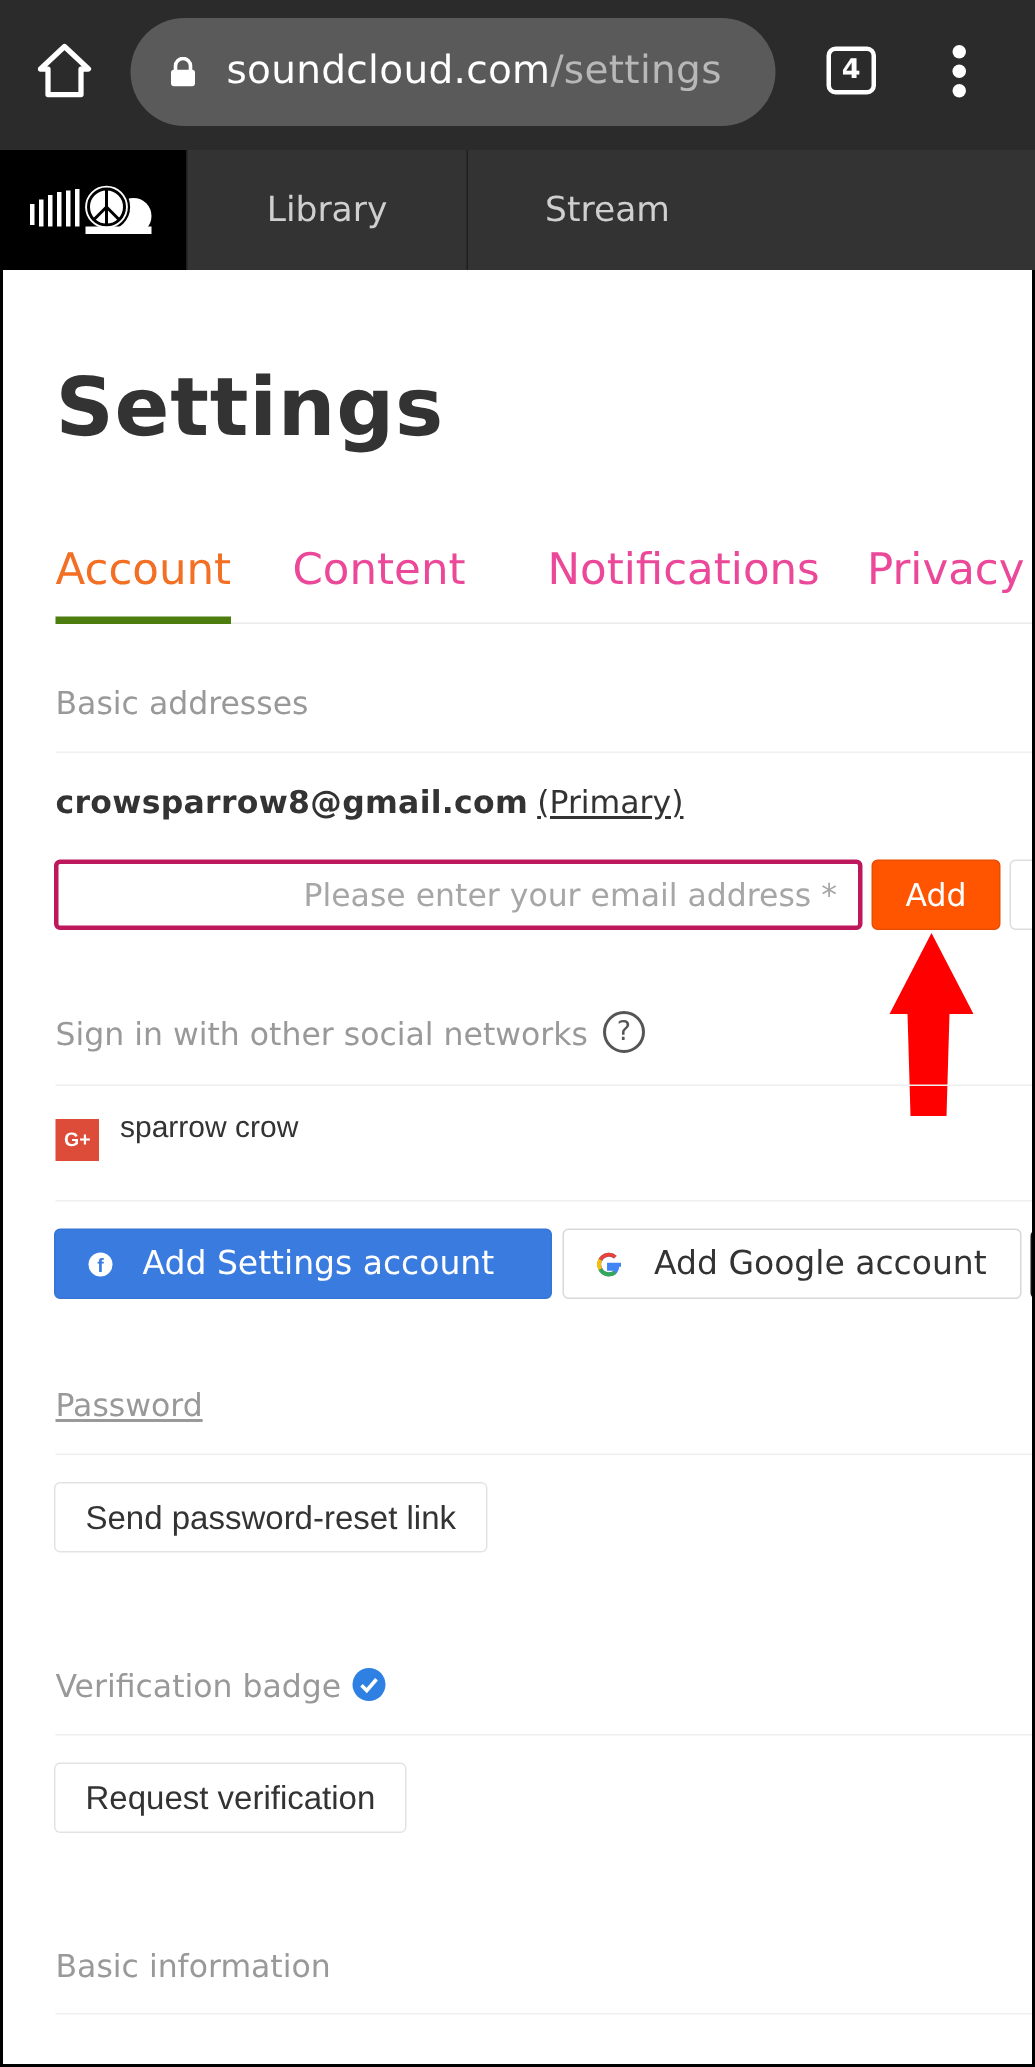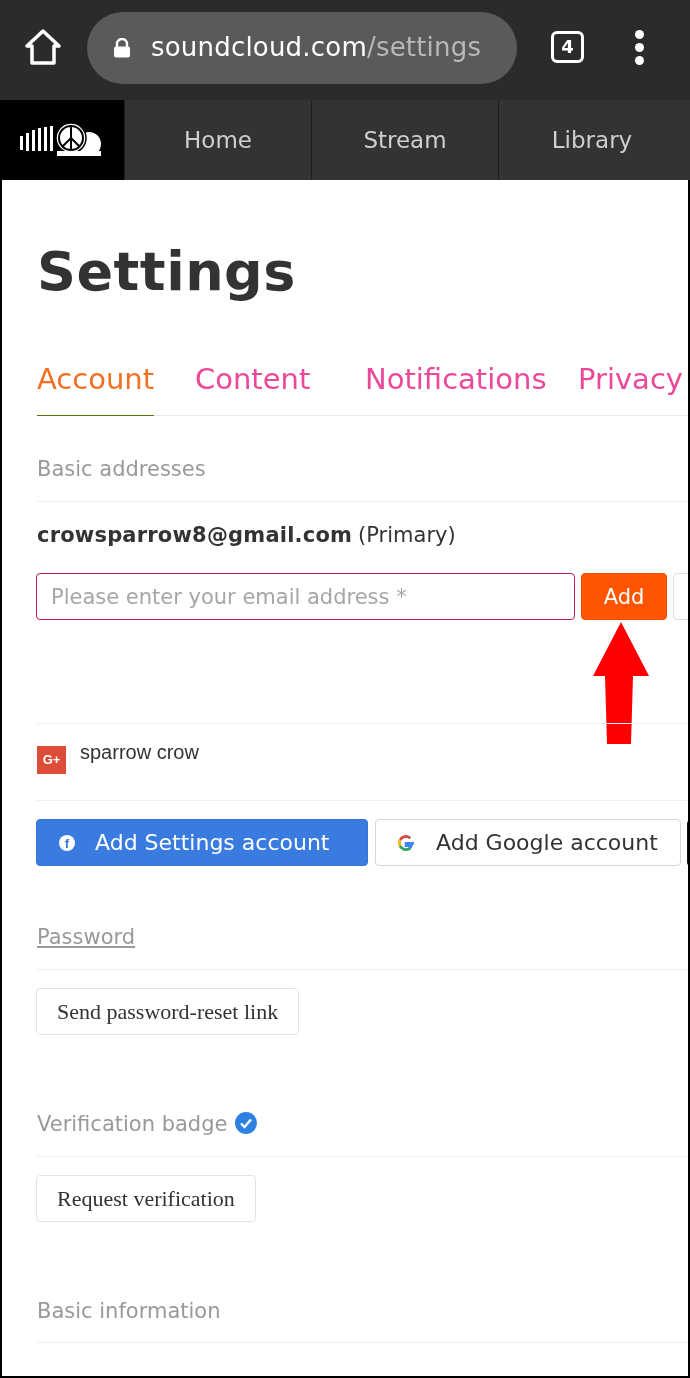--- a/index.html
+++ b/index.html
@@ -22,48 +22,48 @@
   .logo { width: 124px; height: 80px; background: #000; display: flex; align-items: center; justify-content: center; }
   .navitem { width: 187px; height: 80px; border-left: 1px solid #1e1e1e; color: #cfcfcf; font-size: 23px; display: flex; align-items: center; justify-content: center; font-family: "DejaVu Sans", sans-serif; }
   .navitem:first-of-type { border-left: none; }
 
   
   .page { position: absolute; left: 2px; top: 180px; width: 686px; height: 1196px; background: #ffffff; overflow: hidden; }
   .title { position: absolute; left: 35px; top: 60px; font-size: 54px; color: #333; font-family: "DejaVu Sans", sans-serif; letter-spacing: 0.5px; }
 
   .tabbar { position: absolute; left: 35px; top: 182px; width: 700px; height: 54px; border-bottom: 1px solid #eaeaea; }
   .tab { position: absolute; top: 0; font-size: 29px; color: #ec4899; font-family: "DejaVu Sans", sans-serif; white-space: nowrap; height: 54px; }
-  .tab.active { color: #f26f23; border-bottom: 1px solid #4d7c0f; }
+  .tab.active { color: #f26f23; border-bottom: 5px solid #4d7c0f; }
 
   .section-label { position: absolute; left: 35px; font-size: 21px; color: #999; font-family: "DejaVu Sans", sans-serif; white-space: nowrap; }
   .divider { position: absolute; left: 35px; width: 700px; height: 1px; background: #efefef; }
 
   .email-row { position: absolute; left: 35px; top: 343px; font-size: 21px; color: #333; font-family: "DejaVu Sans", sans-serif; white-space: nowrap; }
   .email-row .addr { font-weight: bold; letter-spacing: 0.2px; }
-  .email-row .tag { margin-left: 6px; }
+  .email-row .tag { margin-left: 6px; text-decoration: underline; }
 
-  .email-input { position: absolute; left: 34px; top: 393px; width: 539px; height: 47px; border: 1px solid #be185d; border-radius: 4px; background: #fff; font-size: 21px; padding: 0 14px; color: #333; font-family: "DejaVu Sans", sans-serif; outline: none; }
+  .email-input { position: absolute; left: 34px; top: 393px; width: 539px; height: 47px; border: 3px solid #be185d; border-radius: 4px; background: #fff; font-size: 21px; padding: 0 14px; color: #333; font-family: "DejaVu Sans", sans-serif; outline: none; text-align: right; }
   .email-input::placeholder { color: #a6a6a6; }
   .add-btn { position: absolute; left: 579px; top: 393px; width: 86px; height: 47px; background: #ff5500; border: 1px solid #e84e00; border-radius: 4px; color: #fff; font-size: 21px; font-family: "DejaVu Sans", sans-serif; }
   .cancel-partial { position: absolute; left: 671px; top: 393px; width: 40px; height: 47px; border: 1px solid #ddd; border-radius: 4px; background: #fff; }
 
   .arrow { position: absolute; left: 589px; top: 440px; width: 60px; height: 126px; }
 
   .help-icon { display: inline-block; width: 28px; height: 28px; border: 2px solid #555; border-radius: 50%; color: #555; font-size: 18px; text-align: center; line-height: 24px; margin-left: 10px; vertical-align: middle; position: relative; top: -3px; }
 
   .gplus { position: absolute; left: 35px; top: 566px; width: 29px; height: 28px; background: #dd4b39; color: #fff; font-size: 13px; font-weight: bold; text-align: center; line-height: 28px; }
   .social-name { position: absolute; left: 78px; top: 558px; font-size: 20px; color: #333; line-height: 28px; }
 
   .fb-btn { position: absolute; left: 34px; top: 639px; width: 332px; height: 47px; background: #3a7be0; border: 1px solid #3575d6; border-radius: 4px; color: #fff; font-size: 22px; font-family: "DejaVu Sans", sans-serif; text-align: left; padding-left: 22px; display: flex; align-items: center; }
   .fb-icon { width: 16px; height: 16px; border-radius: 50%; background: #fff; color: #3a7be0; font-size: 13px; font-weight: bold; text-align: center; line-height: 17px; margin-right: 20px; font-family: "Liberation Sans", sans-serif; }
   .g-btn { position: absolute; left: 373px; top: 639px; width: 306px; height: 47px; background: #fff; border: 1px solid #d8d8d8; border-radius: 4px; color: #333; font-size: 22px; font-family: "DejaVu Sans", sans-serif; text-align: left; padding-left: 20px; display: flex; align-items: center; }
   .g-icon { width: 20px; height: 20px; margin-right: 20px; }
   .edge-partial { position: absolute; left: 685px; top: 640px; width: 10px; height: 46px; background: #111; border-radius: 4px 0 0 4px; }
 
-  .plain-btn { position: absolute; left: 34px; height: 47px; background: #fff; border: 1px solid #e3e3e3; border-radius: 4px; color: #333; font-size: 22px; font-family: Liberation Serif, serif; padding: 0 20px; white-space: nowrap; }
+  .plain-btn { position: absolute; left: 34px; height: 47px; background: #fff; border: 1px solid #e3e3e3; border-radius: 4px; color: #333; font-size: 22px; font-family: Liberation Sans, sans-serif; padding: 0 20px; white-space: nowrap; }
 
   .verified-icon { display: inline-block; width: 22px; height: 22px; border-radius: 50%; background: #2f80e3; vertical-align: middle; margin-left: 8px; position: relative; top: -2px; }
 </style>
 </head>
 <body>
 
 <div class="chrome">
   <svg class="home-btn" viewBox="0 0 42 42">
     <path d="M21 5 L37 20 L32 20 L32 37 L10 37 L10 20 L5 20 Z" fill="none" stroke="#fff" stroke-width="3.5" stroke-linejoin="round"></path>
   </svg>
@@ -93,23 +93,22 @@
       <rect x="33" y="8" width="3" height="25" fill="#fff"></rect>
       <circle cx="72" cy="26" r="12" fill="#fff"></circle>
       <circle cx="54" cy="20" r="15" fill="#fff" stroke="#000" stroke-width="1.5"></circle>
       <circle cx="54" cy="20" r="12" fill="none" stroke="#000" stroke-width="2"></circle>
       <line x1="54" y1="8" x2="54" y2="32" stroke="#000" stroke-width="2"></line>
       <line x1="54" y1="20" x2="45.5" y2="28.5" stroke="#000" stroke-width="2"></line>
       <line x1="54" y1="20" x2="62.5" y2="28.5" stroke="#000" stroke-width="2"></line>
       <rect x="40" y="33" width="44" height="5" fill="#fff"></rect>
     </svg>
   </div>
-  <div class="navitem">Home</div>
+  <div class="navitem">Library</div>
   <div class="navitem">Stream</div>
-  <div class="navitem">Library</div>
 </div>
 
 <div class="page">
   <h1 class="title">Settings</h1>
 
   <div class="tabbar">
     <div class="tab active" style="left:0;">Account</div>
     <div class="tab" style="left:158px;">Content</div>
     <div class="tab" style="left:328px;">Notifications</div>
     <div class="tab" style="left:541px;">Privacy</div>
@@ -121,20 +120,23 @@
     <span class="addr">crowsparrow8@gmail.com</span><span class="tag">(Primary)</span>
   </div>
   <input class="email-input" type="text" placeholder="Please enter your email address *" style="">
   <button class="add-btn">Add</button>
   <div class="cancel-partial"></div>
 
   <svg class="arrow" viewBox="0 0 60 126">
     <polygon points="30,2 58,56 42,56 40,124 16,124 14,56 2,56" fill="#ff0000"></polygon>
   </svg>
 
+  <div class="section-label" style="top:497px;">
+    <span>Sign in with other social networks</span><span class="help-icon">?</span>
+  </div>
   <div class="divider" style="top:543px;"></div>
   <div class="gplus">G+</div>
   <div class="social-name">sparrow crow</div>
   <div class="divider" style="top:620px;"></div>
 
   <button class="fb-btn">
     <span class="fb-icon">f</span>
     <span>Add Settings account</span>
   </button>
   <button class="g-btn">

